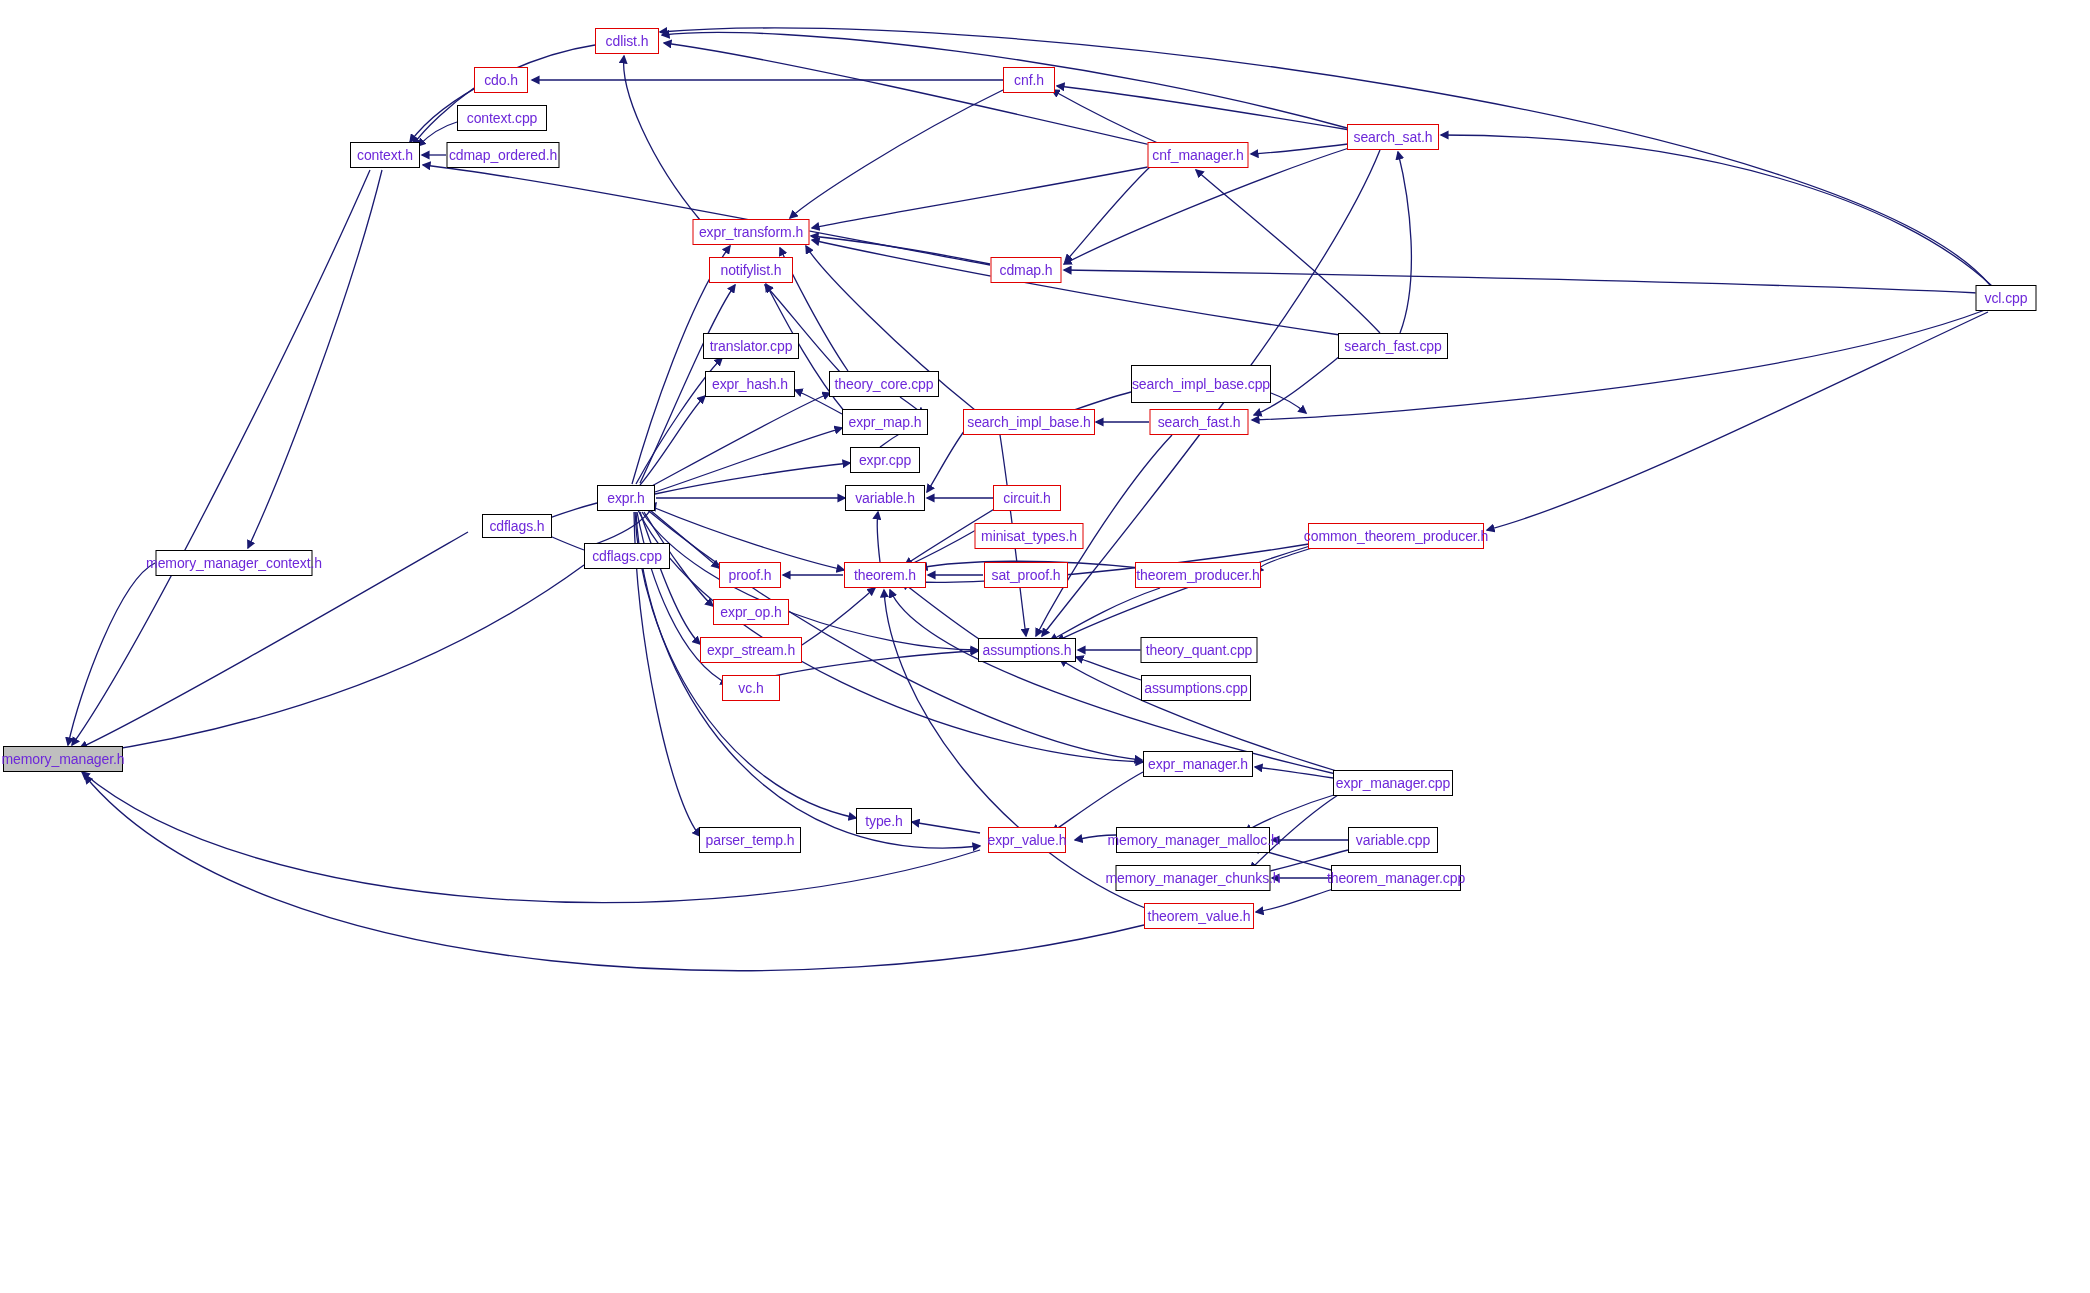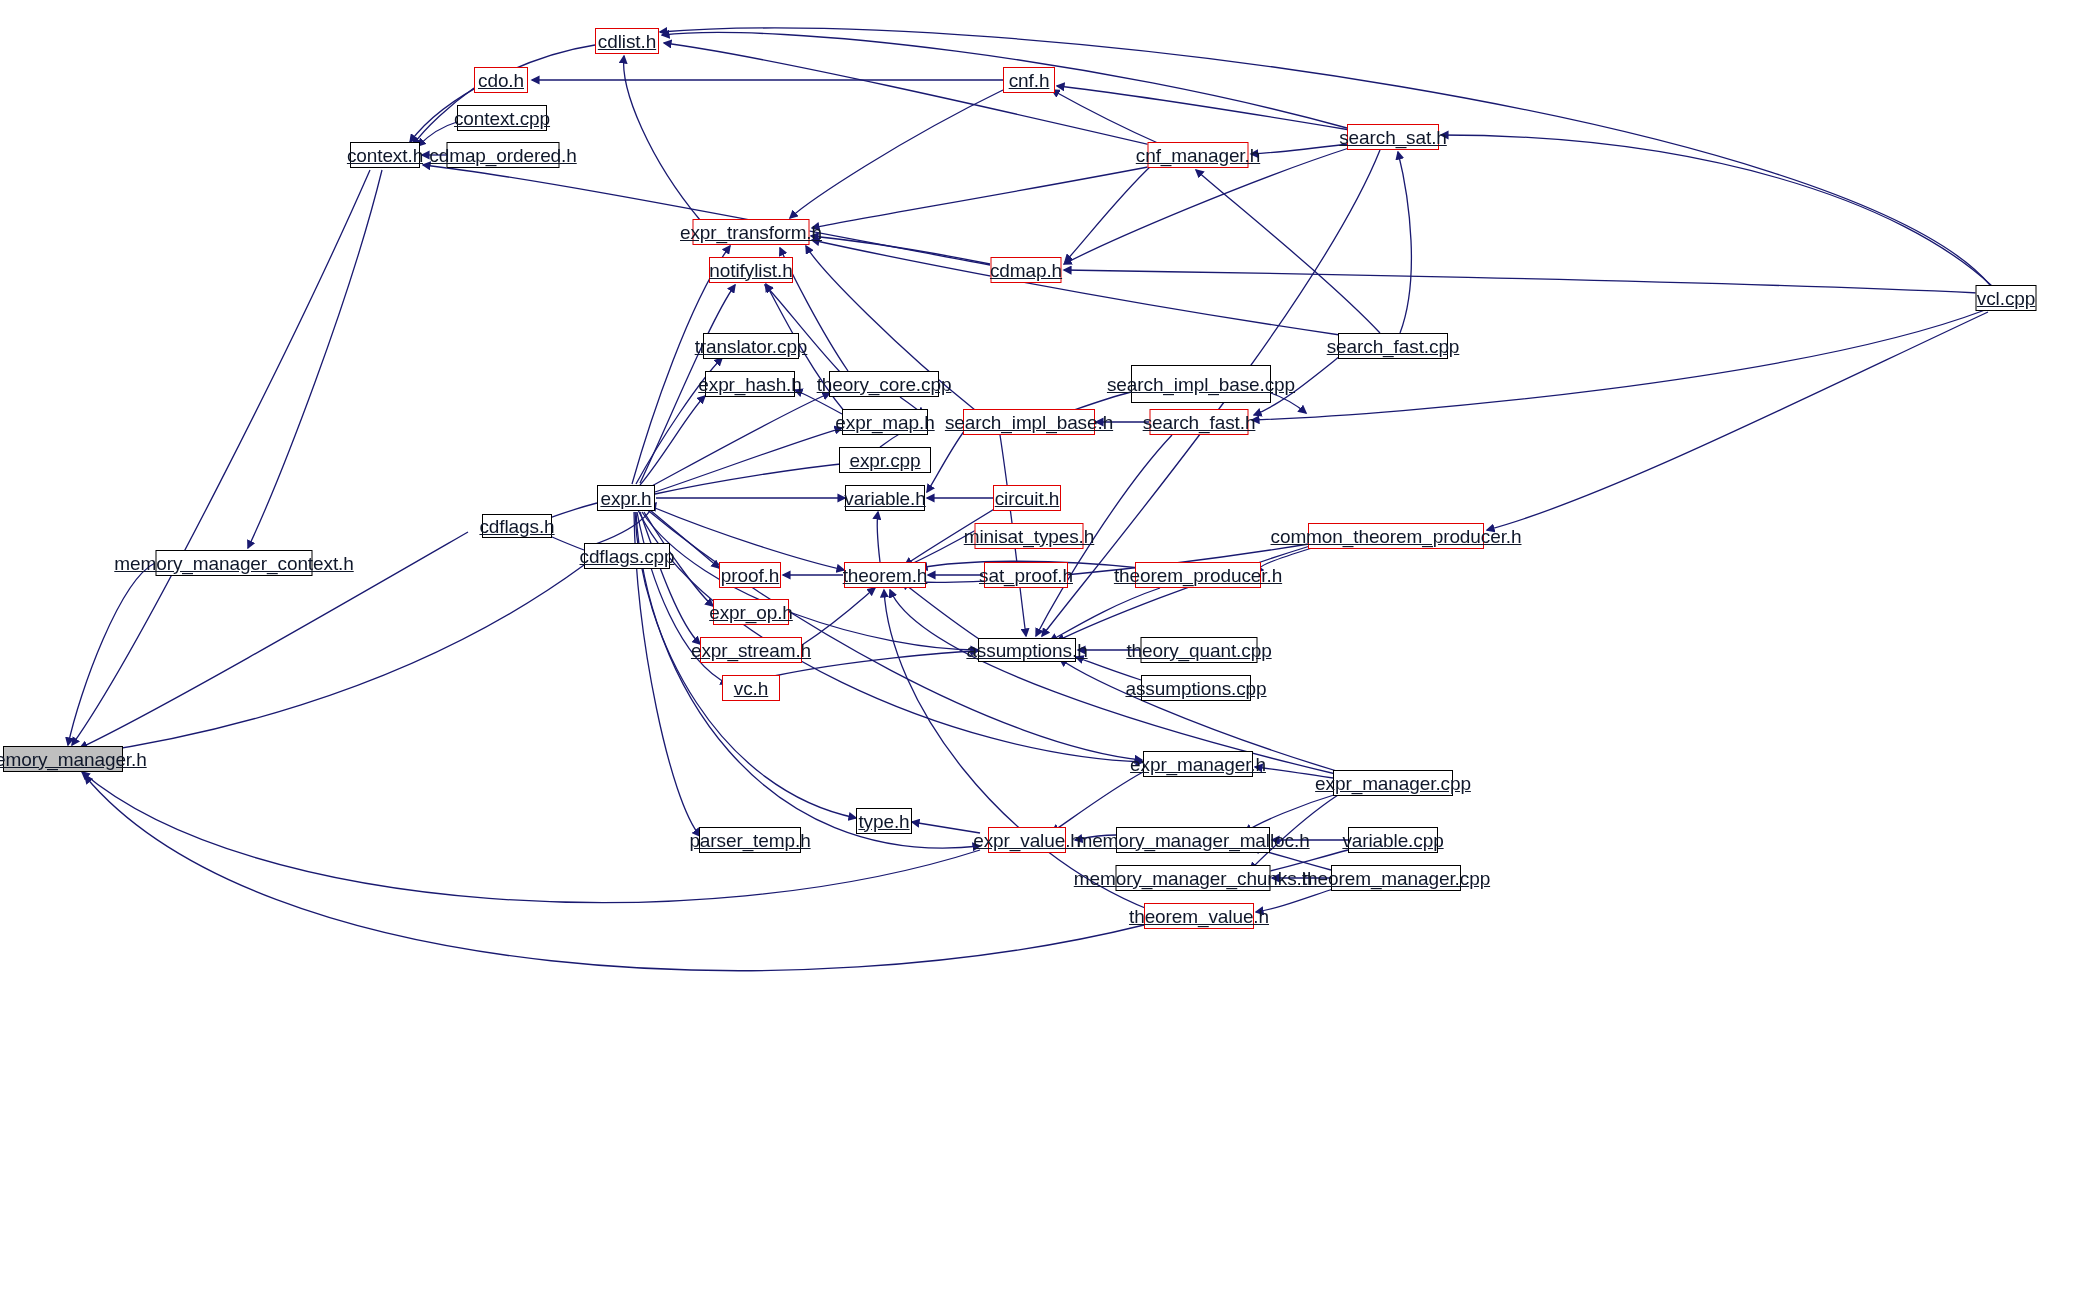--- a/index.html
+++ b/index.html
@@ -25,28 +25,27 @@
     pointer-events: none;
   }
   .node {
     position: absolute;
     box-sizing: border-box;
     display: flex;
     align-items: center;
     justify-content: center;
     border: 1.6px solid #000000;
     background: #ffffff;
-    color: #0f172a;
-    font-size: 19px;
+    color: #6d28d9;
+    font-size: 14px;
     line-height: 1;
     letter-spacing: -0.1px;
     white-space: nowrap;
     transform: translate(-50%, -50%);
     cursor: default;
-    text-decoration: underline;
   }
   .node.red {
     border-color: #e00000;
   }
   .node.root {
     background: #bfbfbf;
     border-color: #000000;
   }
   .node-label {
     pointer-events: none;
@@ -225,21 +224,21 @@
       </div>
       <div class="node" style="left: 885px; top: 422px; width: 86px; height: 26px;">
         <span class="node-label">expr_map.h</span>
       </div>
       <div class="node red" style="left: 1029px; top: 422px; width: 132px; height: 26px;">
         <span class="node-label">search_impl_base.h</span>
       </div>
       <div class="node red" style="left: 1199px; top: 422px; width: 99px; height: 26px;">
         <span class="node-label">search_fast.h</span>
       </div>
-      <div class="node" style="left: 885px; top: 460px; width: 92px; height: 26px;">
+      <div class="node" style="left: 885px; top: 460px; width: 70px; height: 26px;">
         <span class="node-label">expr.cpp</span>
       </div>
       <div class="node" style="left: 626px; top: 498px; width: 58px; height: 26px;">
         <span class="node-label">expr.h</span>
       </div>
       <div class="node" style="left: 885px; top: 498px; width: 80px; height: 26px;">
         <span class="node-label">variable.h</span>
       </div>
       <div class="node red" style="left: 1027px; top: 498px; width: 68px; height: 26px;">
         <span class="node-label">circuit.h</span>

